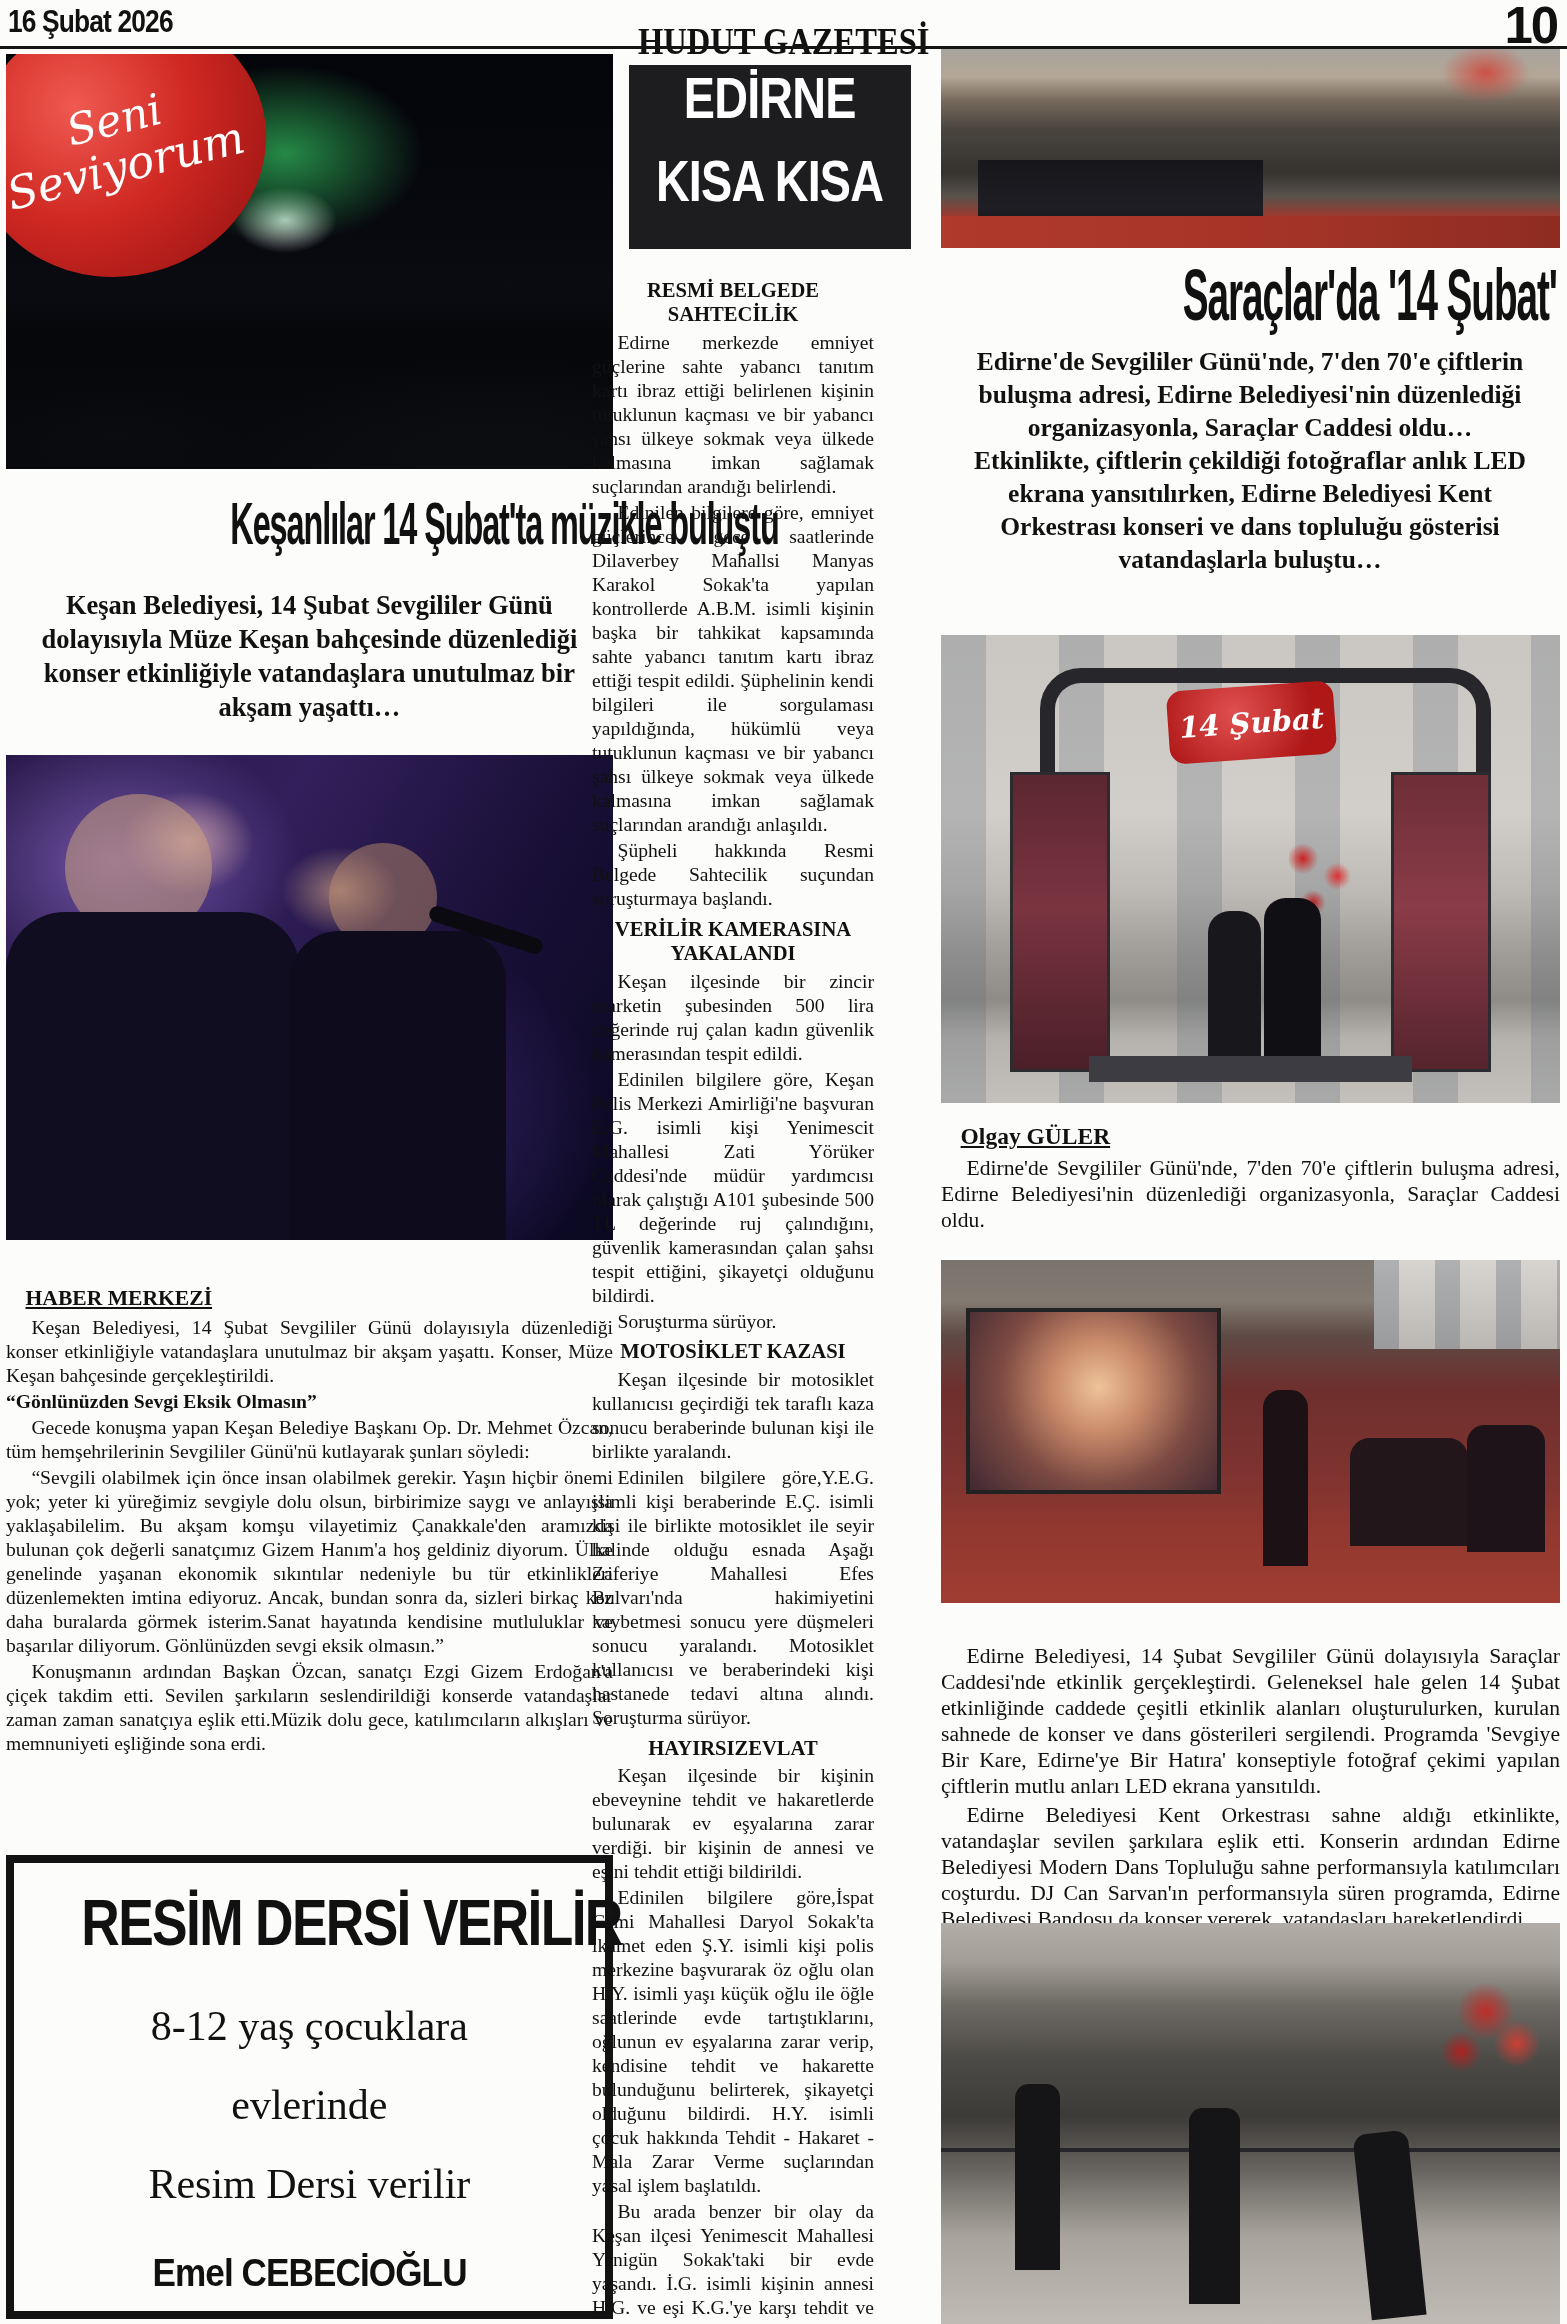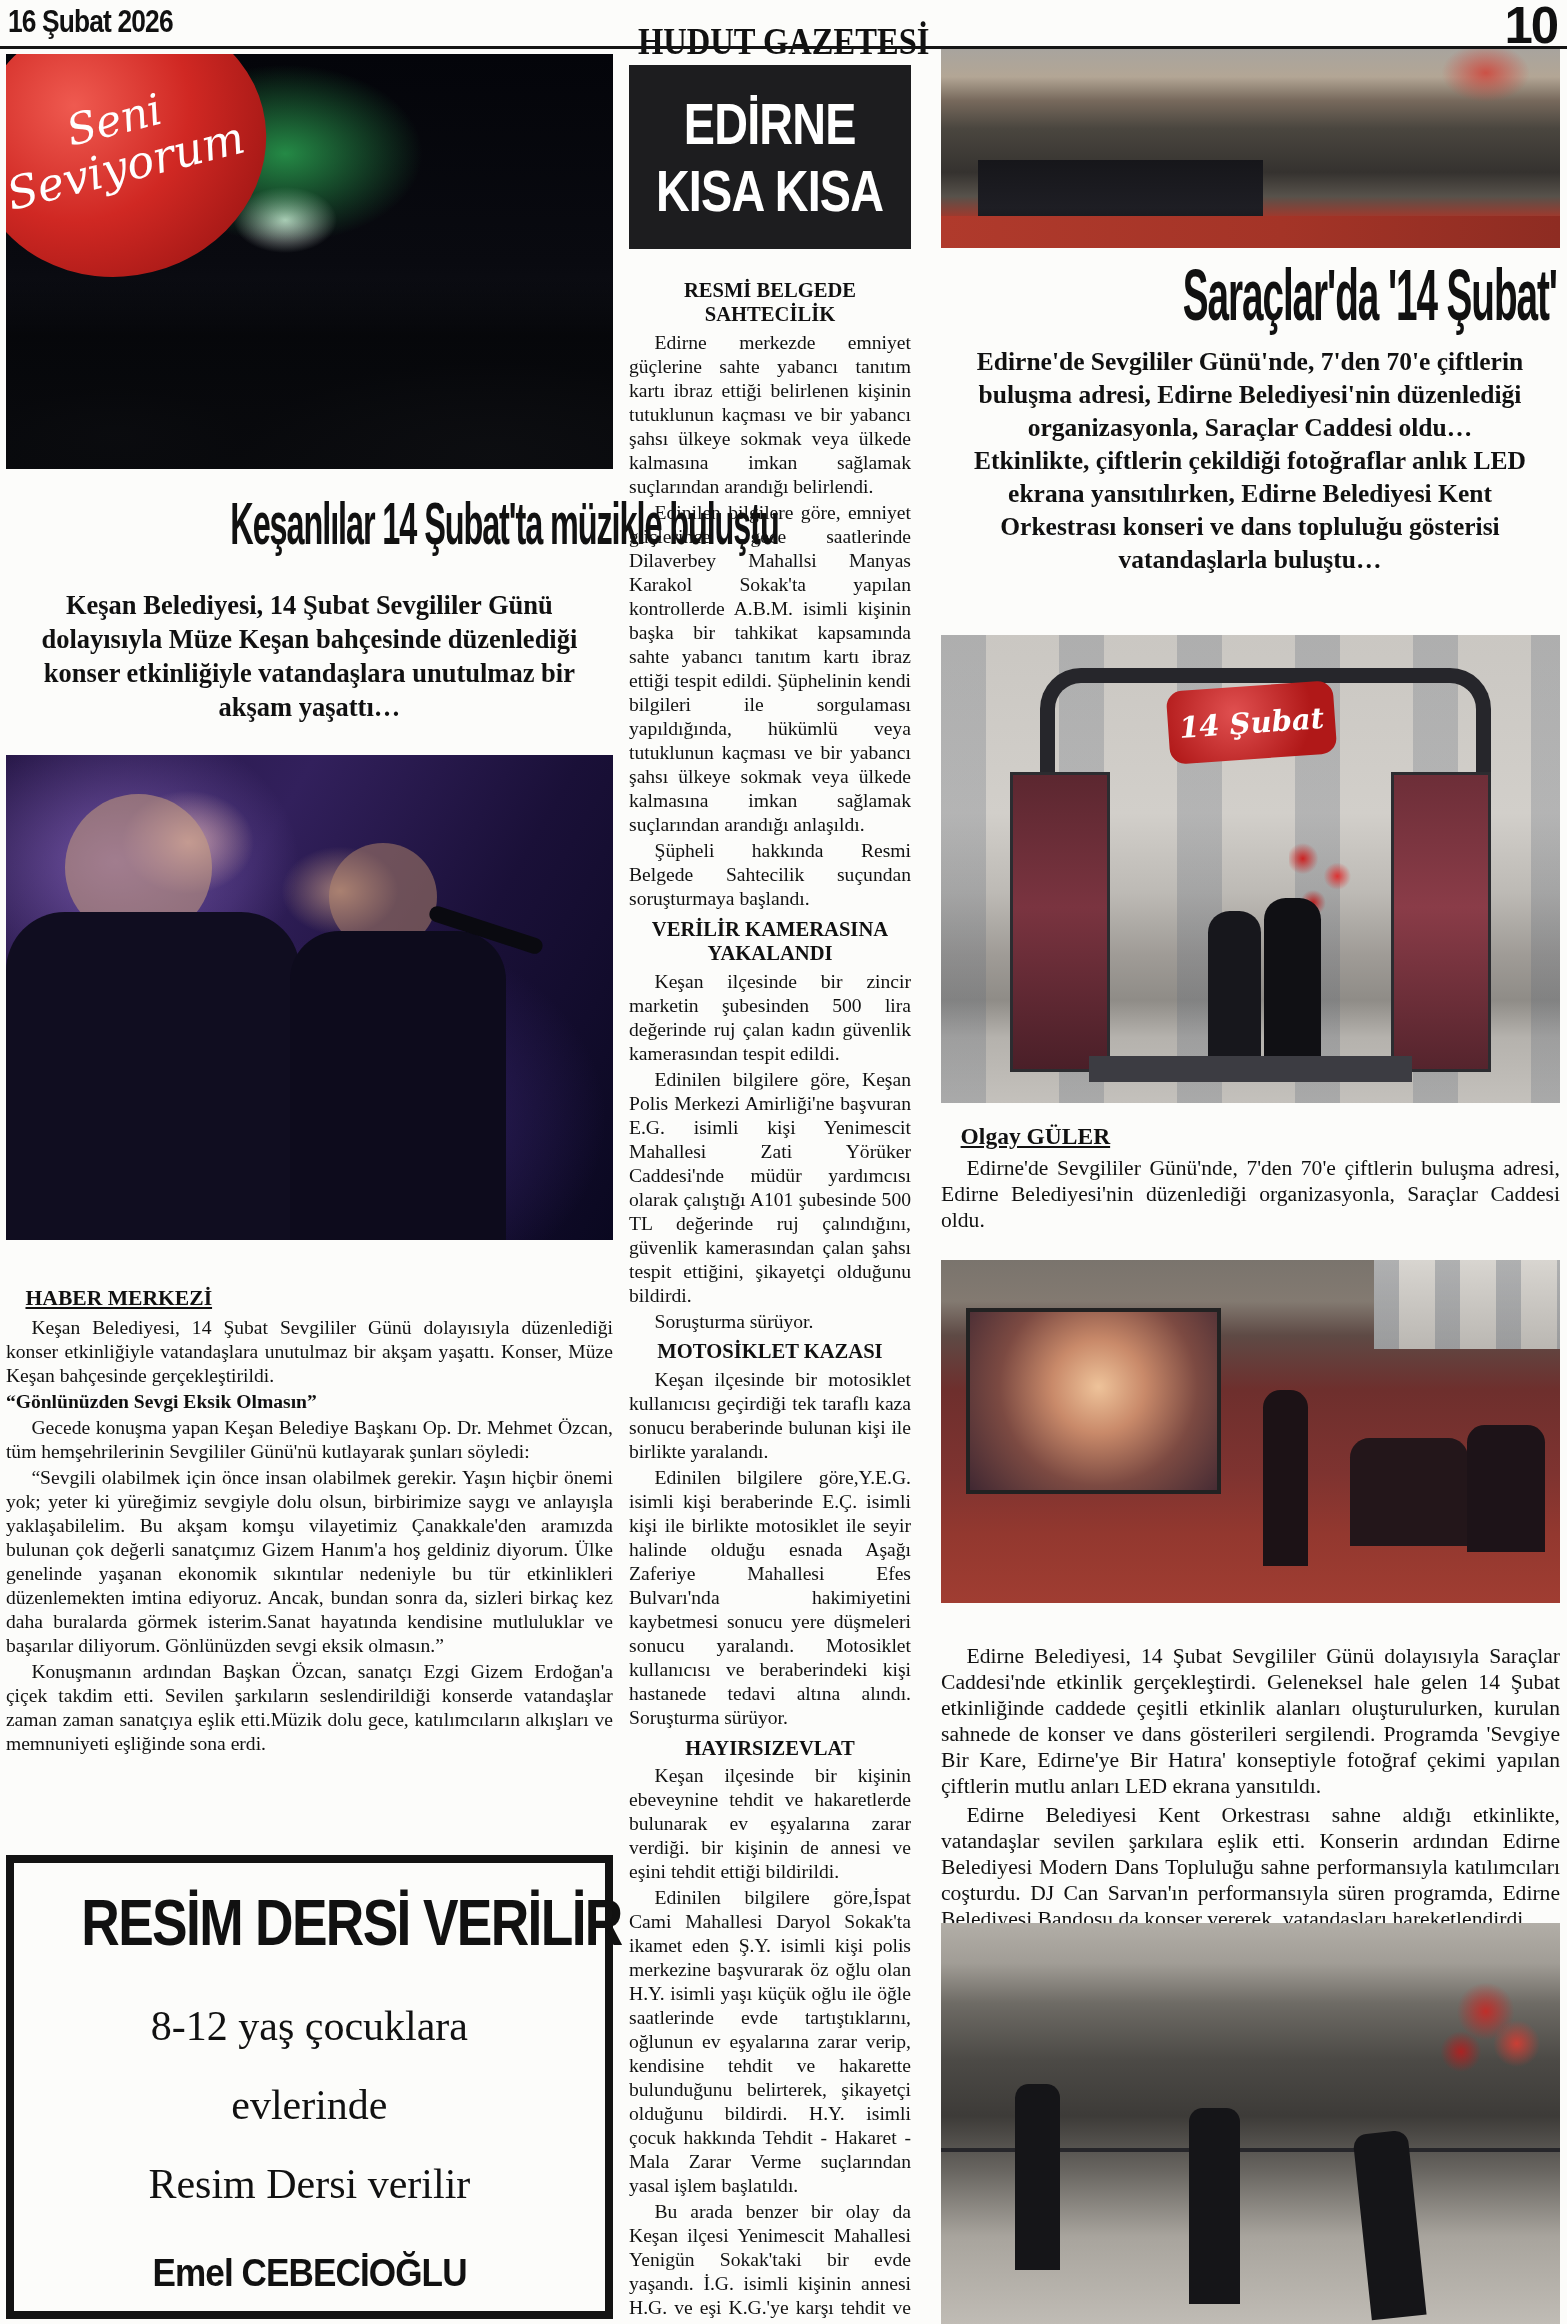--- a/index.html
+++ b/index.html
@@ -36,21 +36,21 @@
   .adbox{border:8.8px solid #131313;background:#fcfcfa;display:flex;flex-direction:column;
          align-items:center;justify-content:space-between;padding:21.6px 7.8px 15.7px 7.8px;box-sizing:border-box;}
   .ad-title .cond{font-size:65px;letter-spacing:-2px;transform:scaleX(.82);}
   .ad-line{font-size:42px;line-height:61px;text-align:center;}
   .ad-name{font-family:"Liberation Sans",sans-serif;font-weight:bold;font-size:39px;
            letter-spacing:-1px;transform:scaleX(.9);}
   .ad-phone .cond{font-size:51px;letter-spacing:0;transform:scaleX(.78);}
 
   
   .kisa-box{background:#1d1d1f;display:flex;flex-direction:column;align-items:center;
-            justify-content:center;gap:1px;}
+            justify-content:flex-start;gap:17px;}
   .kisa-box .cond{color:#fff;font-size:57px;letter-spacing:-1px;transform:scaleX(.82);}
   .m-article{font-size:19.6px;line-height:24px;}
 
   
   .r-headline .cond{font-size:73px;letter-spacing:-2px;transform:scaleX(.53);}
   .r-subhead{font-weight:bold;font-size:25.5px;line-height:33px;text-align:center;}
   .r-article{font-size:21.6px;line-height:26px;}
   .r-article p{margin:0 0 2.9px 0;}
 
   
@@ -176,21 +176,21 @@
     <div class="ad-line" style="margin-top:-17.6px;">evlerinde</div>
     <div class="ad-line" style="margin-top:-17.6px;">Resim Dersi verilir</div>
     <div class="ad-name">Emel CEBECİOĞLU</div>
   </div>
 
   <div class="abs kisa-box" style="left:629px;top:65px;width:282px;height:184px;">
     <span class="cond">EDİRNE</span>
     <span class="cond">KISA KISA</span>
   </div>
 
-  <div class="abs bodycopy m-article" style="left:629px;top:272px;width:282px;height:2052px;">
+  <div class="abs bodycopy m-article" style="left:592px;top:272px;width:282px;height:2052px;">
     <div class="sect-head">RESMİ BELGEDE SAHTECİLİK</div>
     <p>Edirne merkezde emniyet güçlerine sahte yabancı tanıtım kartı ibraz ettiği belirlenen kişinin tutuklunun kaçması ve bir yabancı şahsı ülkeye sokmak veya ülkede kalmasına imkan sağlamak suçlarından arandığı belirlendi.</p>
     <p>Edinilen bilgilere göre, emniyet güçlerince gece saatlerinde Dilaverbey Mahallsi Manyas Karakol Sokak'ta yapılan kontrollerde A.B.M. isimli kişinin başka bir tahkikat kapsamında sahte yabancı tanıtım kartı ibraz ettiği tespit edildi. Şüphelinin kendi bilgileri ile sorgulaması yapıldığında, hükümlü veya tutuklunun kaçması ve bir yabancı şahsı ülkeye sokmak veya ülkede kalmasına imkan sağlamak suçlarından arandığı anlaşıldı.</p>
     <p>Şüpheli hakkında Resmi Belgede Sahtecilik suçundan soruşturmaya başlandı.</p>
     <div class="sect-head">VERİLİR KAMERASINA YAKALANDI</div>
     <p>Keşan ilçesinde bir zincir marketin şubesinden 500 lira değerinde ruj çalan kadın güvenlik kamerasından tespit edildi.</p>
     <p>Edinilen bilgilere göre, Keşan Polis Merkezi Amirliği'ne başvuran E.G. isimli kişi Yenimescit Mahallesi Zati Yörüker Caddesi'nde müdür yardımcısı olarak çalıştığı A101 şubesinde 500 TL değerinde ruj çalındığını, güvenlik kamerasından çalan şahsı tespit ettiğini, şikayetçi olduğunu bildirdi.</p>
     <p>Soruşturma sürüyor.</p>
     <div class="sect-head">MOTOSİKLET KAZASI</div>
     <p>Keşan ilçesinde bir motosiklet kullanıcısı geçirdiği tek taraflı kaza sonucu beraberinde bulunan kişi ile birlikte yaralandı.</p>

